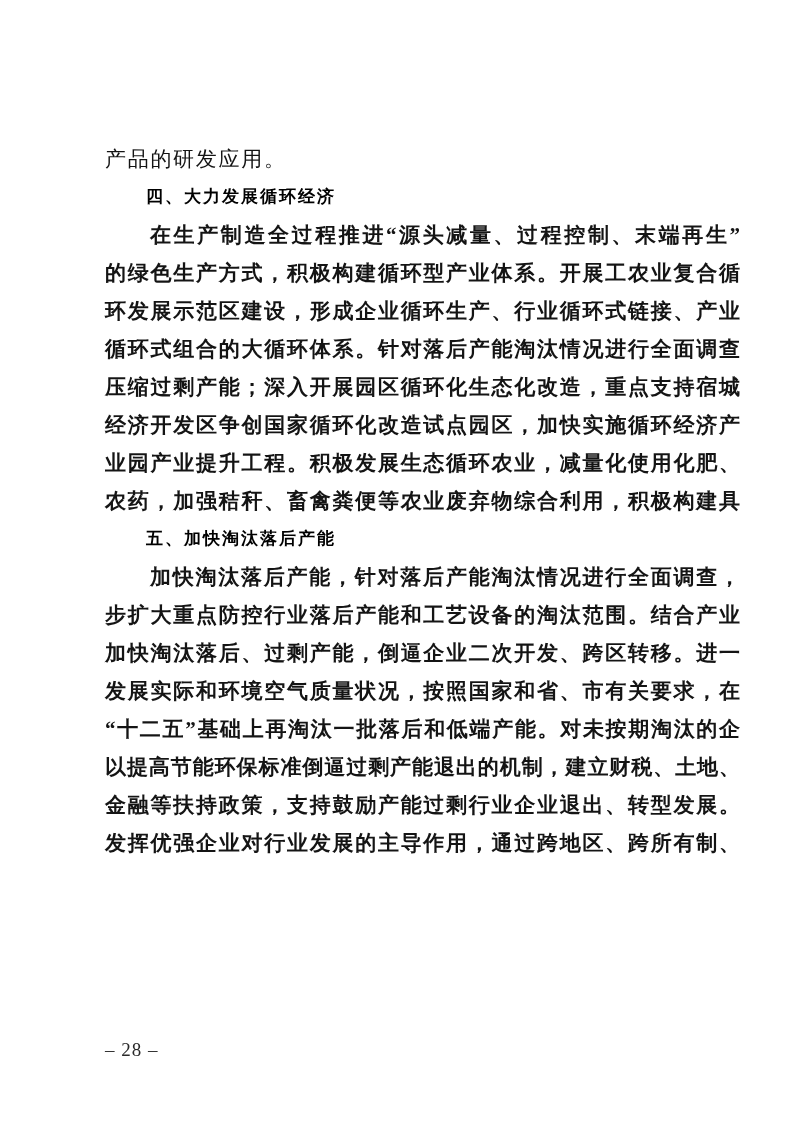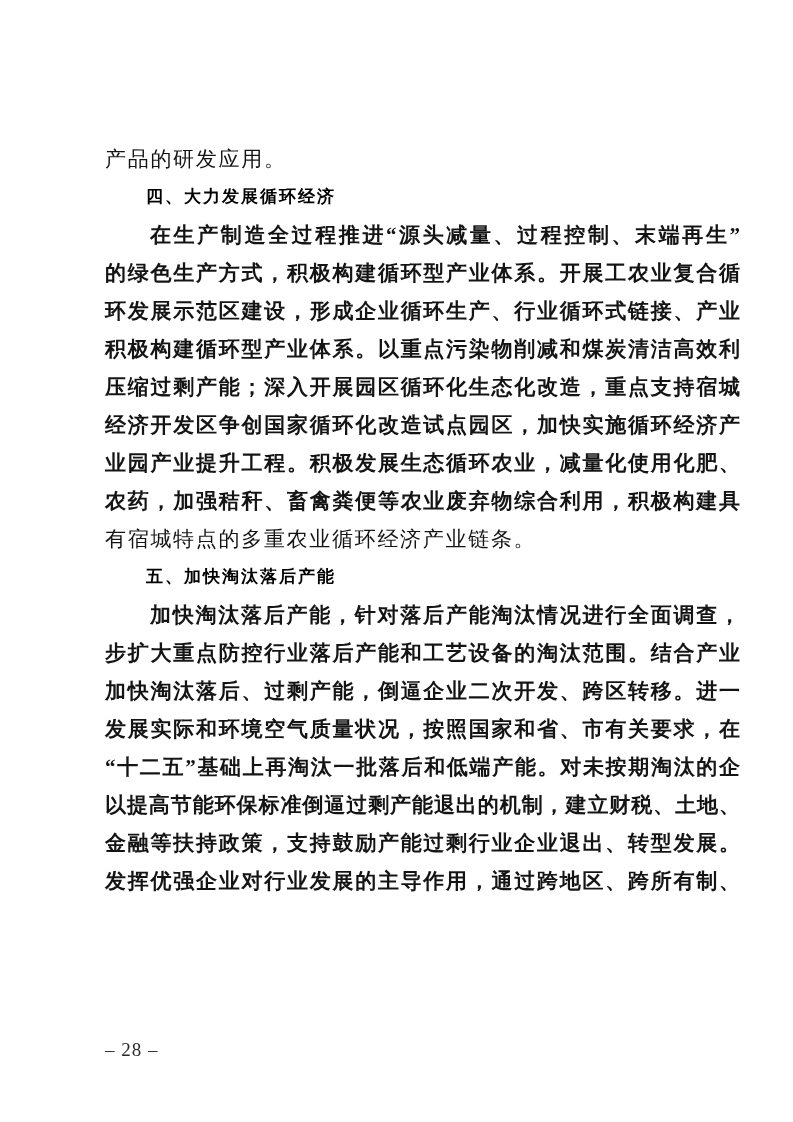--- a/index.html
+++ b/index.html
@@ -73,26 +73,25 @@
 </head>
 <body>
 
 <div class="page">
   <main class="content">
     <div class="line pe">产品的研发应用。</div>
     <div class="line h">四、大力发展循环经济</div>
     <div class="line pf">在生产制造全过程推进“源头减量、过程控制、末端再生”</div>
     <div class="line pc">的绿色生产方式，积极构建循环型产业体系。开展工农业复合循</div>
     <div class="line pc">环发展示范区建设，形成企业循环生产、行业循环式链接、产业</div>
-    <div class="line pc">积极构建循环型产业体系。以重点污染物削减和煤炭清洁高效利</div>
+    <div class="line pc">循环式组合的大循环体系。针对落后产能淘汰情况进行全面调查</div>
     <div class="line pc">压缩过剩产能；深入开展园区循环化生态化改造，重点支持宿城</div>
     <div class="line pc">经济开发区争创国家循环化改造试点园区，加快实施循环经济产</div>
     <div class="line pc">业园产业提升工程。积极发展生态循环农业，减量化使用化肥、</div>
     <div class="line pc">农药，加强秸秆、畜禽粪便等农业废弃物综合利用，积极构建具</div>
-    <div class="line pe">有宿城特点的多重农业循环经济产业链条。</div>
     <div class="line h">五、加快淘汰落后产能</div>
     <div class="line pf">加快淘汰落后产能，针对落后产能淘汰情况进行全面调查，</div>
     <div class="line pc">步扩大重点防控行业落后产能和工艺设备的淘汰范围。结合产业</div>
     <div class="line pc">加快淘汰落后、过剩产能，倒逼企业二次开发、跨区转移。进一</div>
     <div class="line pc">发展实际和环境空气质量状况，按照国家和省、市有关要求，在</div>
     <div class="line pc">“十二五”基础上再淘汰一批落后和低端产能。对未按期淘汰的企</div>
     <div class="line pc">以提高节能环保标准倒逼过剩产能退出的机制，建立财税、土地、</div>
     <div class="line pc">金融等扶持政策，支持鼓励产能过剩行业企业退出、转型发展。</div>
     <div class="line pc">发挥优强企业对行业发展的主导作用，通过跨地区、跨所有制、</div>
   </main>

